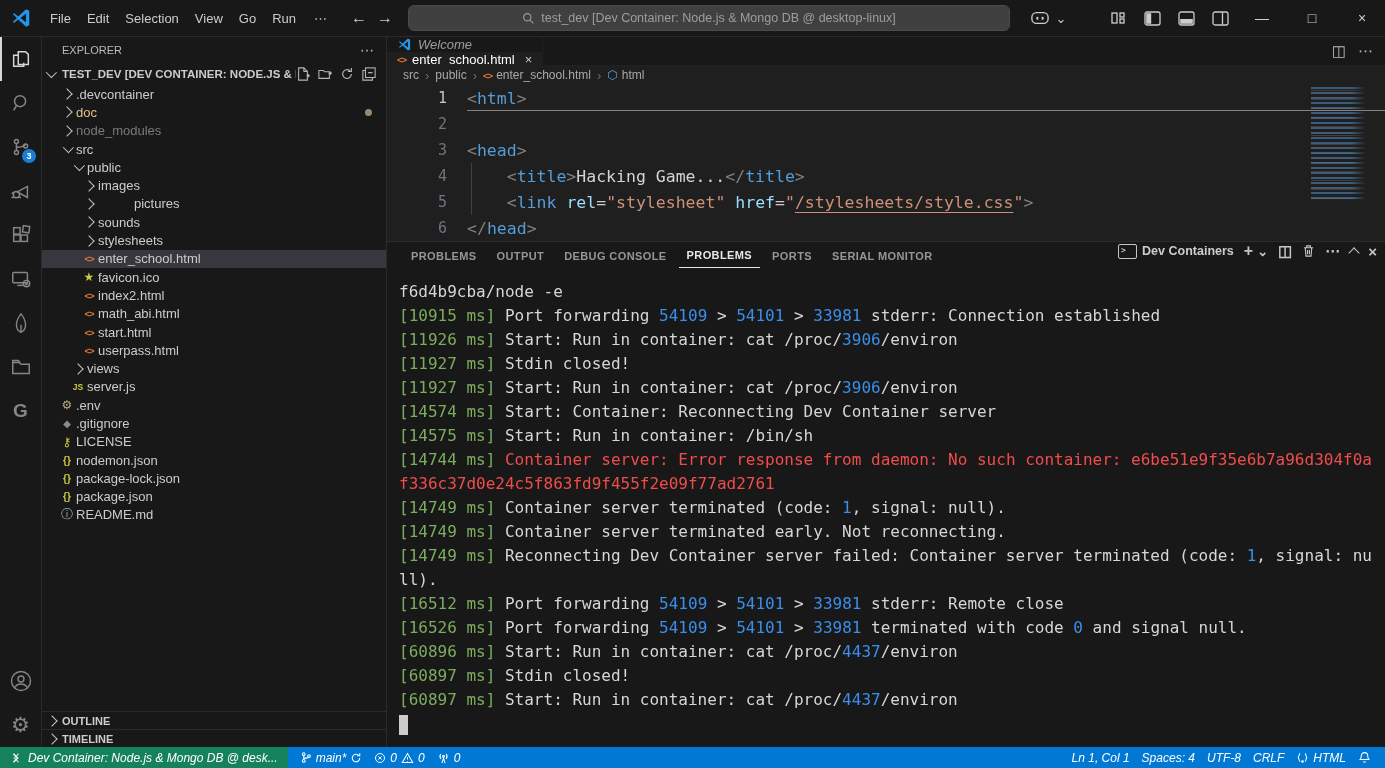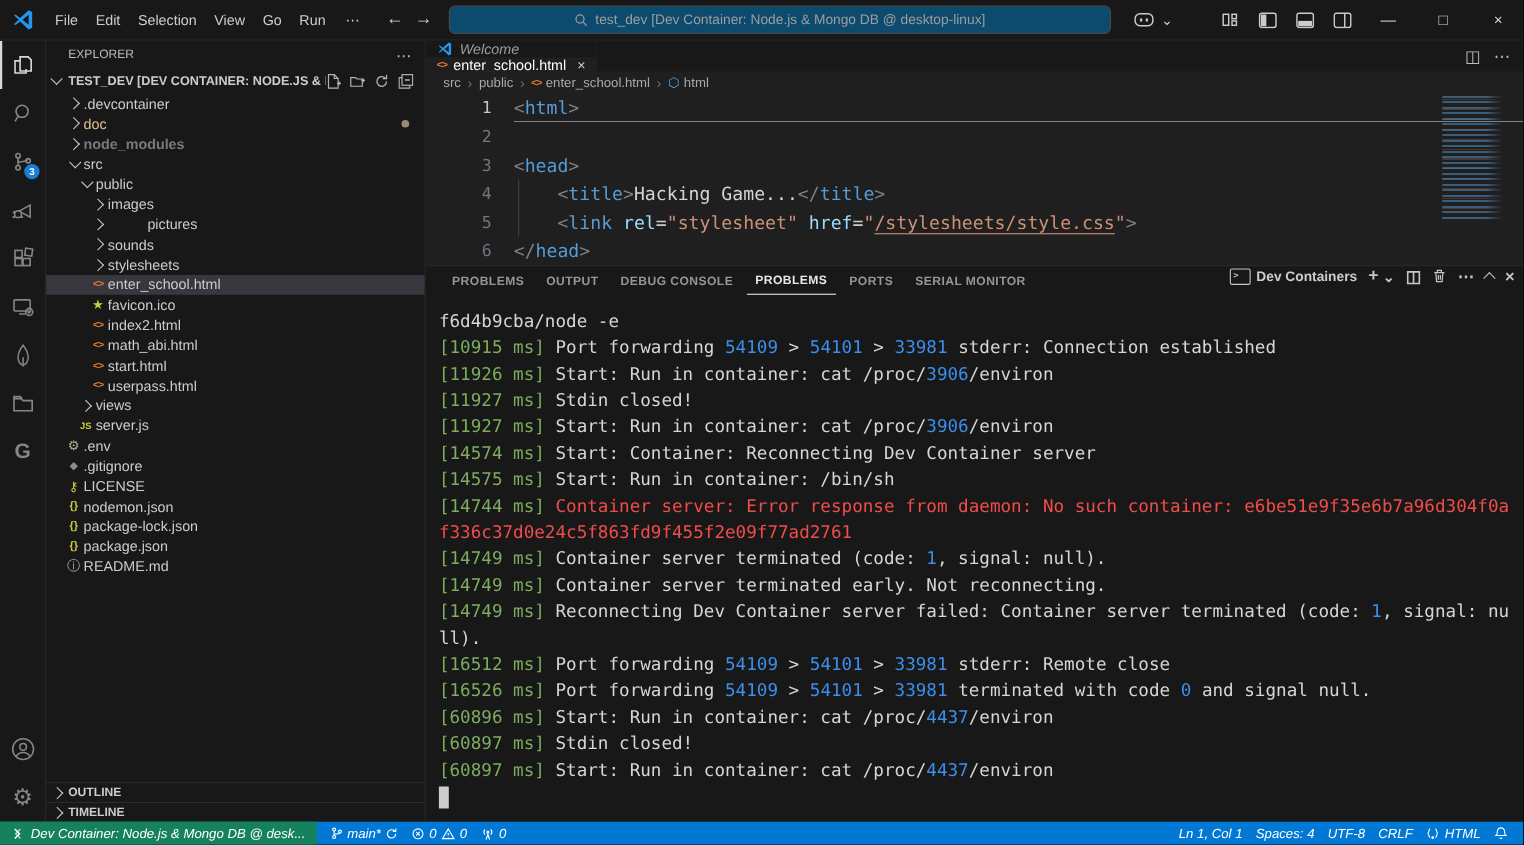--- a/index.html
+++ b/index.html
@@ -7,21 +7,21 @@
     color:#ccc;display:flex;flex-direction:column;overflow:hidden;position:relative;font-size:13px;}
   svg{display:block;}
 
   
   .titlebar{height:36px;background:#181818;border-bottom:1px solid #2b2b2b;display:flex;align-items:center;flex:none;}
   .tb-left{display:flex;align-items:center;gap:2px;padding-left:10px;}
   .vscode-logo{width:22px;height:22px;margin-right:8px;}
   .menu-item{padding:4px 8px;color:#cccccc;border-radius:5px;cursor:default;}
   .nav-arrows{display:flex;gap:10px;margin-left:14px;color:#cfcfcf;font-size:16px;}
   .tb-center{flex:1;display:flex;justify-content:center;}
-  .cmd-center{width:600px;height:24px;background:#0c4a6e;border:1px solid #4a4a4a;border-radius:6px;
+  .cmd-center{width:600px;height:24px;background:#404040;border:1px solid #4a4a4a;border-radius:6px;
     display:flex;align-items:center;justify-content:center;gap:6px;color:#9d9d9d;font-size:12.5px;}
   .tb-right{display:flex;align-items:center;gap:4px;padding-right:0;}
   .tb-icon{width:30px;height:28px;display:flex;align-items:center;justify-content:center;color:#cccccc;border-radius:5px;}
   .win-ctl{width:46px;height:35px;display:flex;align-items:center;justify-content:center;color:#d0d0d0;font-size:14px;}
 
   
   .main{flex:1;display:flex;min-height:0;}
 
   
   .activitybar{width:41px;background:#181818;border-right:1px solid #2b2b2b;display:flex;flex-direction:column;align-items:center;flex:none;}
@@ -295,21 +295,21 @@
             </span>
             <span class="lbl">.devcontainer</span>
           </div>
           <div class="tree-row mod" style="padding-left: 16px;">
             <span class="slot">
               <span class="cv right"></span>
             </span>
             <span class="lbl">doc</span>
             <span class="dot-badge"></span>
           </div>
-          <div class="tree-row dim" style="padding-left: 16px; font-weight: bold;">
+          <div class="tree-row dim" style="padding-left: 16px;">
             <span class="slot">
               <span class="cv right"></span>
             </span>
             <span class="lbl">node_modules</span>
           </div>
           <div class="tree-row" style="padding-left: 16px;">
             <span class="slot">
               <span class="cv down"></span>
             </span>
             <span class="lbl">src</span>

